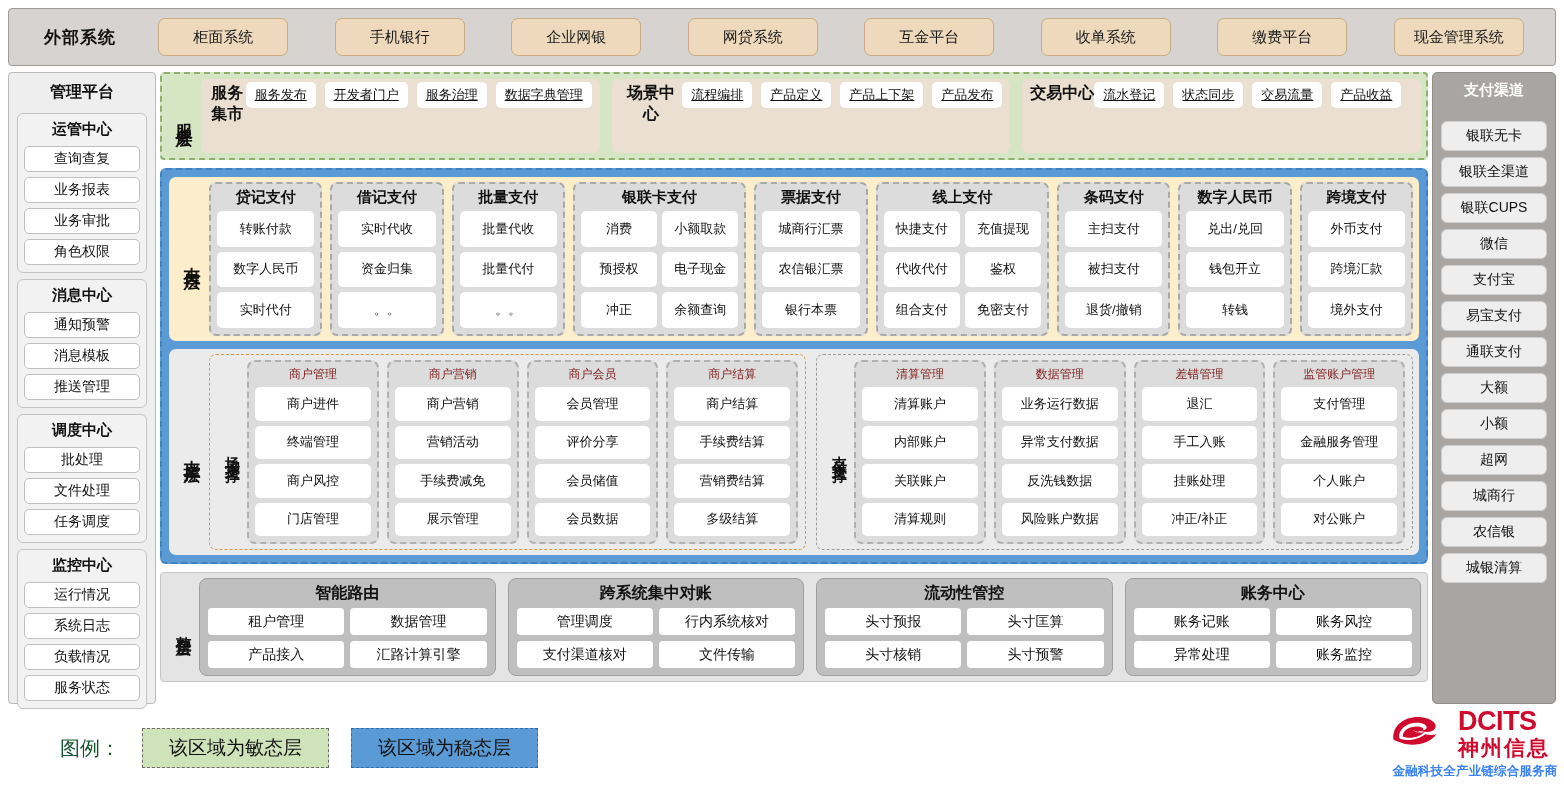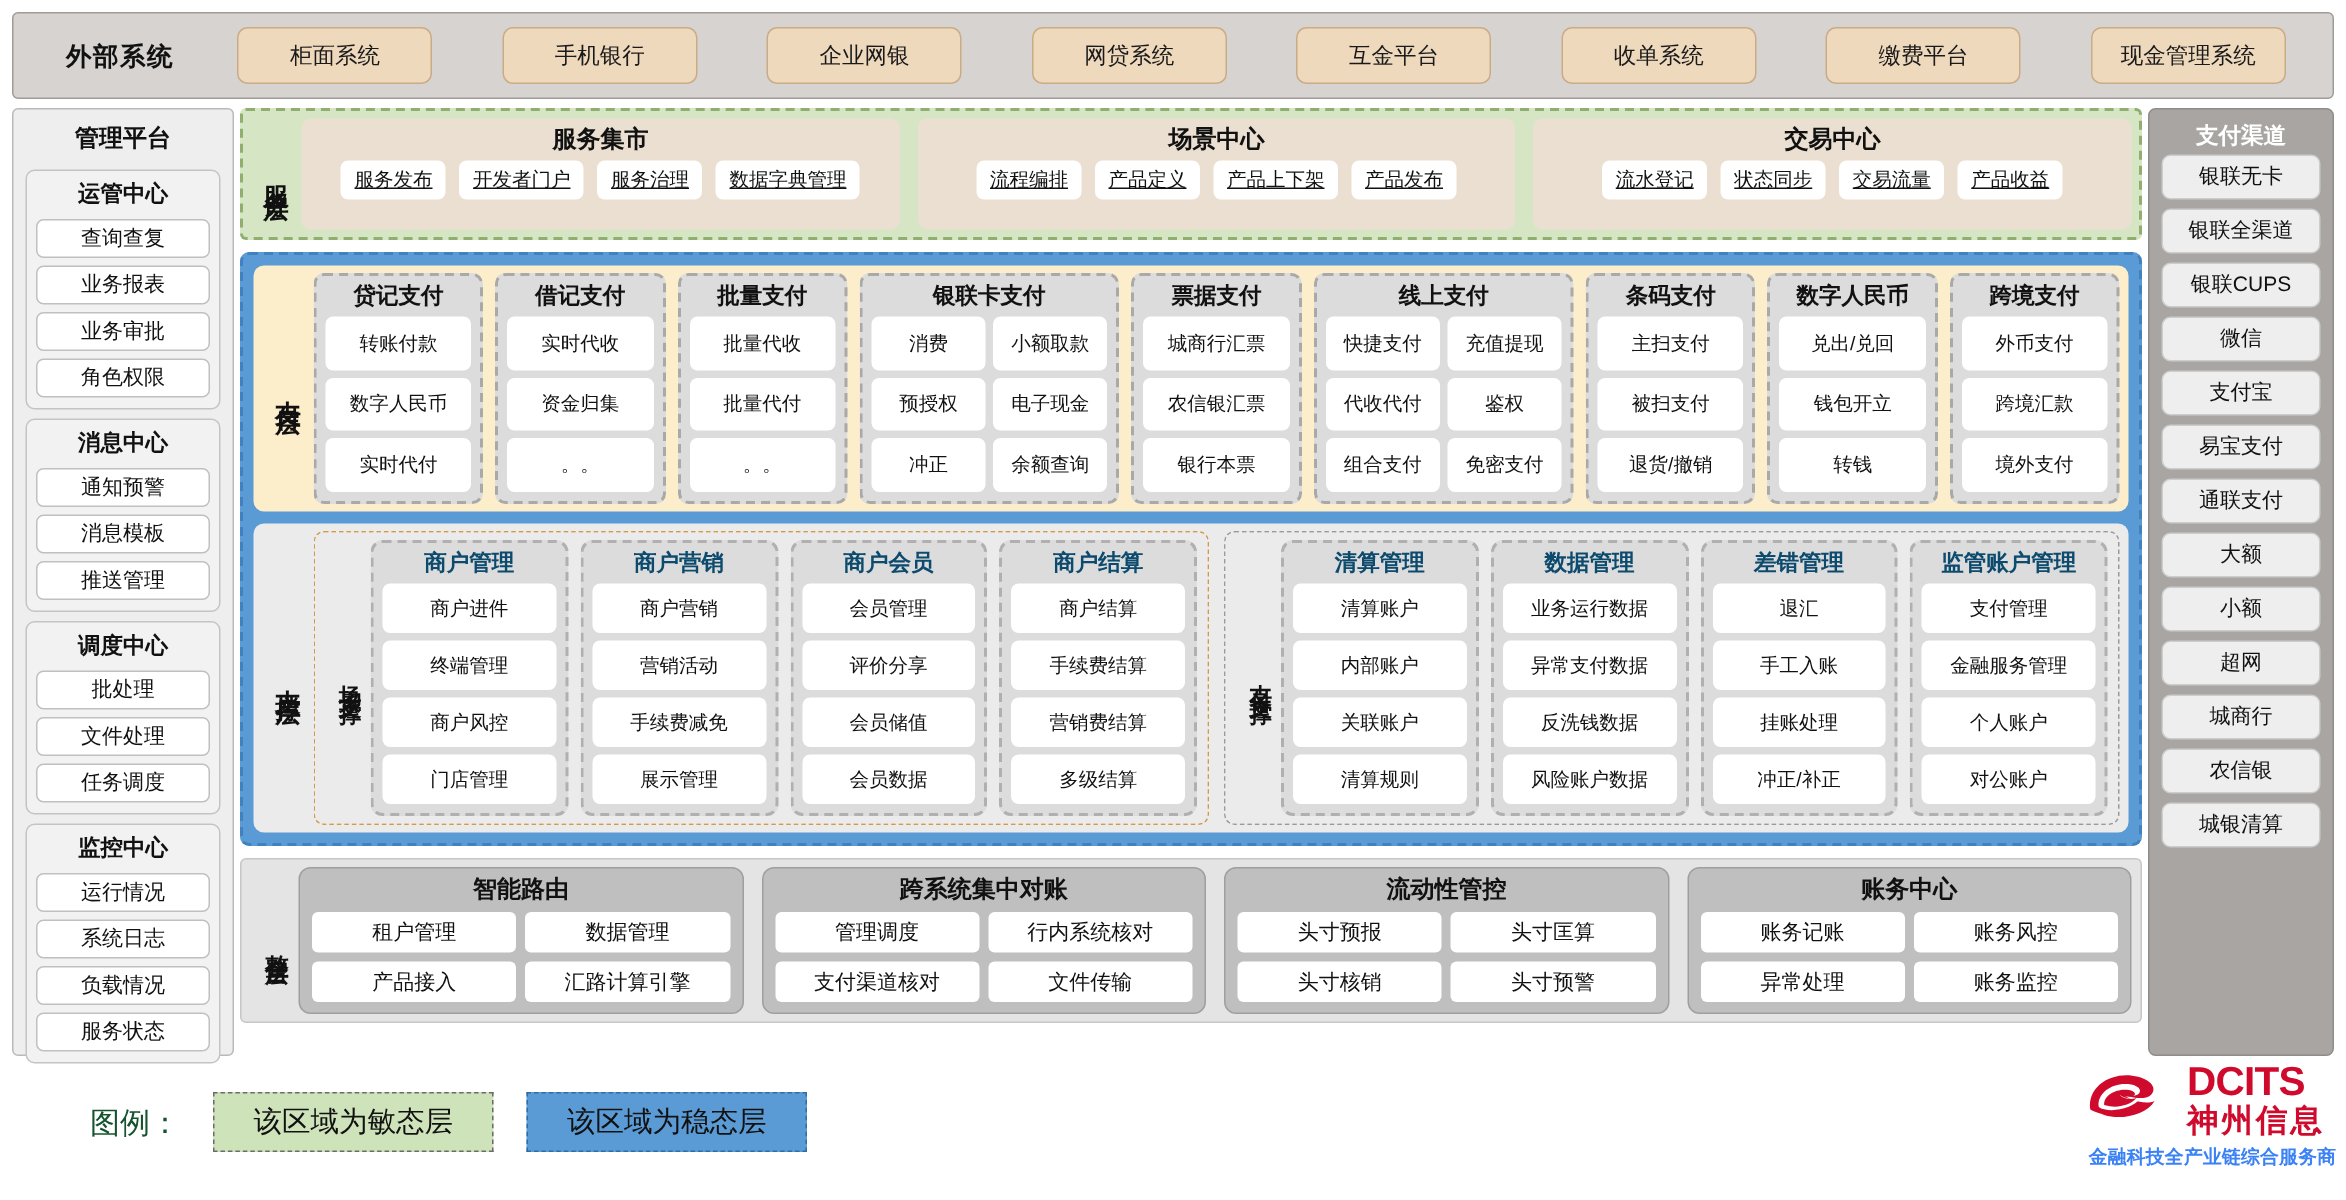--- a/index.html
+++ b/index.html
@@ -44,21 +44,21 @@
   .lbtn {
     background: #ffffff; border: 1px solid #c0c0c0; border-radius: 5px;
     height: 26px; display: flex; align-items: center; justify-content: center;
     font-size: 14px; color: #111;
   }
 
   
   .right-panel {
     position: absolute; left: 1432px; top: 72px; width: 124px; height: 632px;
     background: #a8a5a2; border: 1px solid #8f8c89; border-radius: 5px;
-    padding: 5px 8px; display: flex; flex-direction: column; gap: 0;
+    padding: 5px 8px; display: flex; flex-direction: column; gap: 18px;
   }
   .right-title { font-size: 15px; font-weight: bold; text-align: center; color: #ffffff; padding: 3px 0 3px; }
   .rbtn {
     background: #eeeeee; border: 1px solid #cdcdcd; border-radius: 6px;
     height: 30px; display: flex; align-items: center; justify-content: center;
     font-size: 14px; color: #111; white-space: nowrap;
   }
 
   
   .center { position: absolute; left: 160px; top: 72px; width: 1268px; height: 632px; }
@@ -70,21 +70,21 @@
     display: flex; align-items: stretch; padding: 5px;
   }
   .layer-tag {
     flex: none; width: 34px; display: flex; align-items: center; justify-content: center;
     font-size: 17px; font-weight: bold; color: #111;
     writing-mode: vertical-rl; letter-spacing: 4px; text-orientation: upright;
   }
   .svc-cards { flex: 1; display: flex; gap: 12px; }
   .svc-card {
     flex: 1; background: #eadfd0; border-radius: 6px;
-    padding: 3px 8px 6px; display: flex; flex-direction: column;
+    padding: 3px 8px 6px; display: flex; flex-direction: row;
   }
   .svc-card-title { font-size: 16px; font-weight: bold; text-align: center; color: #111; padding: 1px 0 3px; }
   .svc-chips { display: flex; gap: 9px; justify-content: center; }
   .chip-white {
     background: #ffffff; border-radius: 5px; height: 26px; padding: 0 9px;
     display: flex; align-items: center; justify-content: center;
     font-size: 13px; color: #111; white-space: nowrap; text-decoration: underline;
   }
 
   
@@ -130,21 +130,21 @@
   .sup-tag {
     flex: none; width: 30px; display: flex; align-items: center; justify-content: center;
     font-size: 15px; font-weight: bold; color: #111;
     writing-mode: vertical-rl; text-orientation: upright; letter-spacing: 4px;
   }
   .sup-cols { flex: 1; display: flex; gap: 8px; }
   .sup-col {
     flex: 1; background: #dcdcdc; border: 2px dashed #b0b0b0; border-radius: 8px;
     padding: 2px 6px 6px; display: flex; flex-direction: column;
   }
-  .sup-col-title { font-size: 15px; font-weight: bold; text-align: center; color: #0c4a6e; padding: 2px 0 4px; }
+  .sup-col-title { font-size: 12px; font-weight: normal; text-align: center; color: #7f1d1d; padding: 2px 0 4px; }
   .sup-cells { flex: 1; display: grid; grid-template-rows: repeat(4, 1fr); gap: 5px; }
   .sup-cell {
     background: #ffffff; border-radius: 5px;
     display: flex; align-items: center; justify-content: center;
     font-size: 13px; color: #111; white-space: nowrap;
   }
 
   
   .int-layer {
     margin-top: 8px; background: #e4e4e4; border: 1px solid #c6c6c6; border-radius: 4px;

